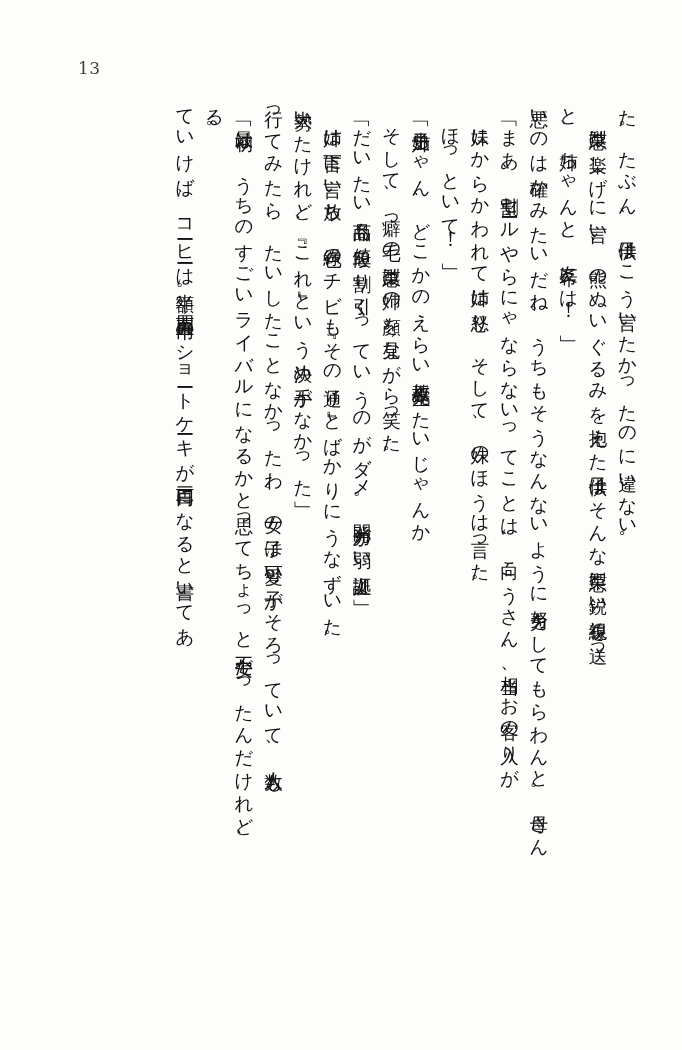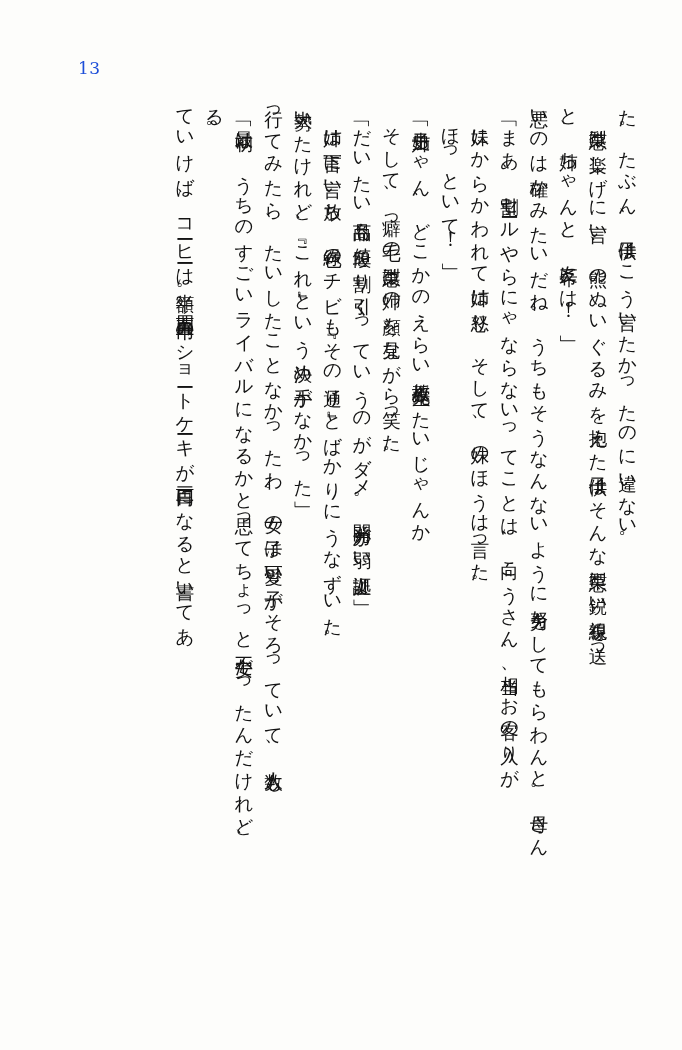--- a/index.html
+++ b/index.html
@@ -14,21 +14,21 @@
     background: #fdfdfb;
     overflow: hidden;
     font-family: "DejaVu Serif", "Liberation Serif", serif;
   }
   
   .page-number {
     position: absolute;
     left: 78px;
     top: 58px;
     font-size: 17px;
-    color: #1d4ed8;
+    color: #404040;
     font-family: "DejaVu Serif", "Liberation Serif", serif;
     letter-spacing: 0.5px;
   }
   
   .body-text {
     position: absolute;
     right: 46px;
     top: 96px;
     height: 880px;
     display: flex;

